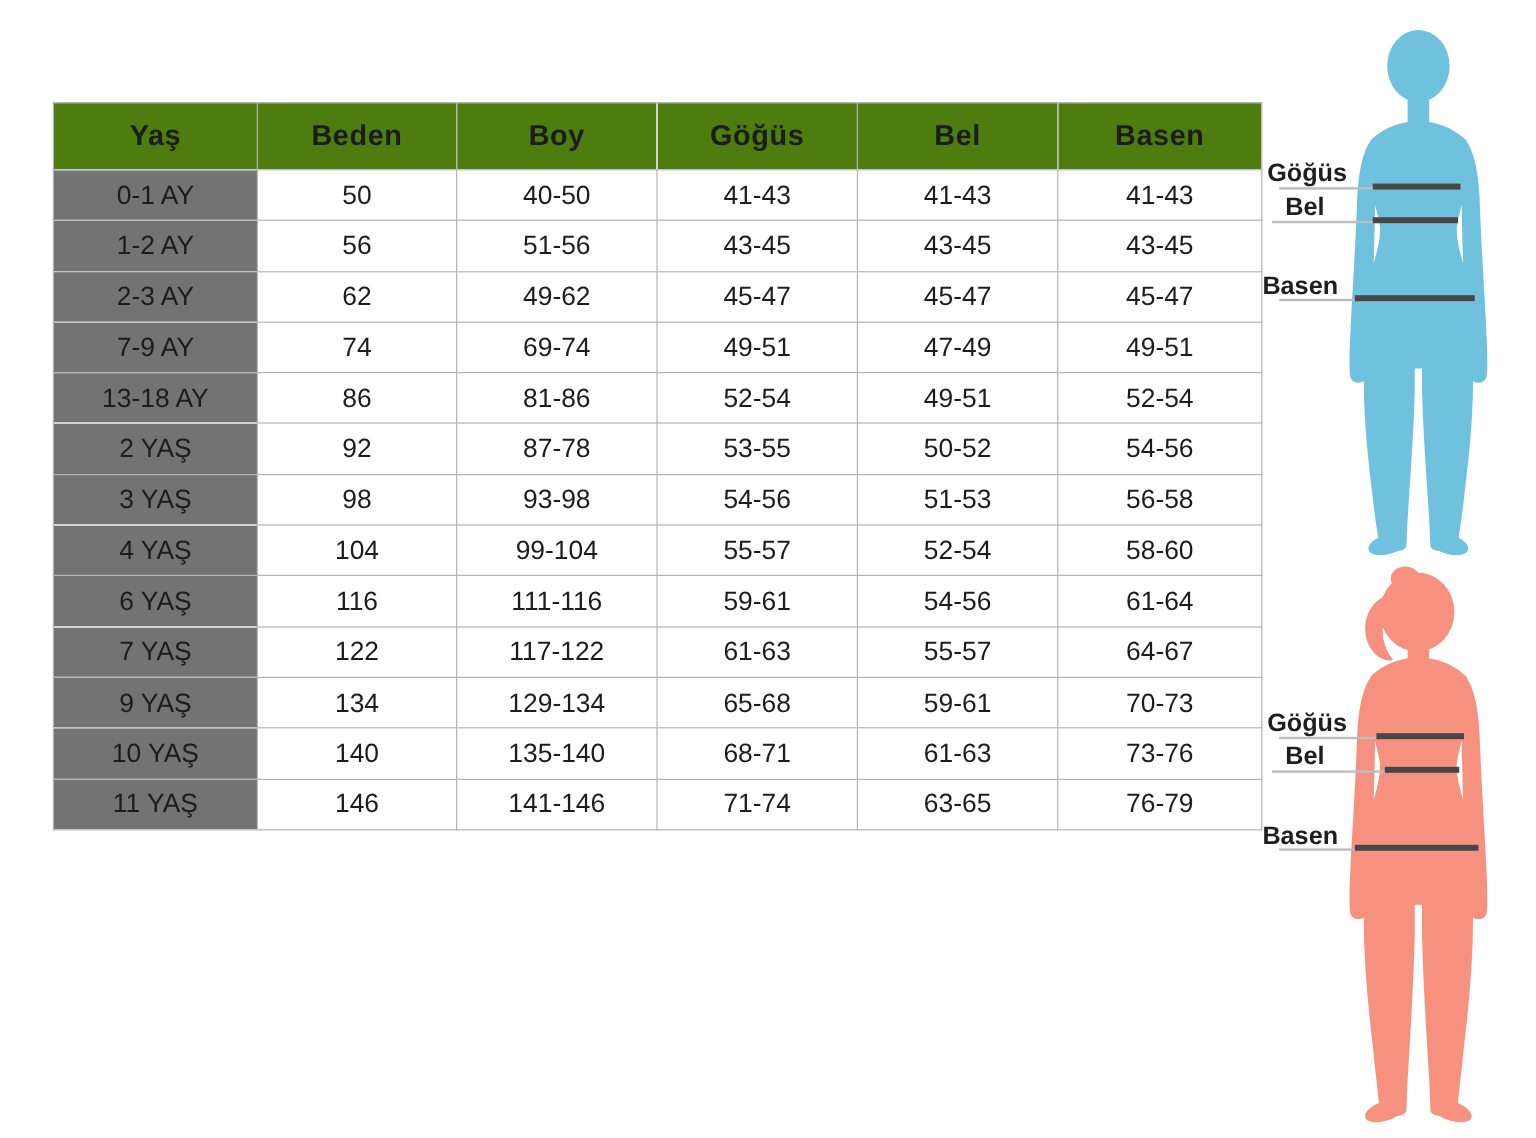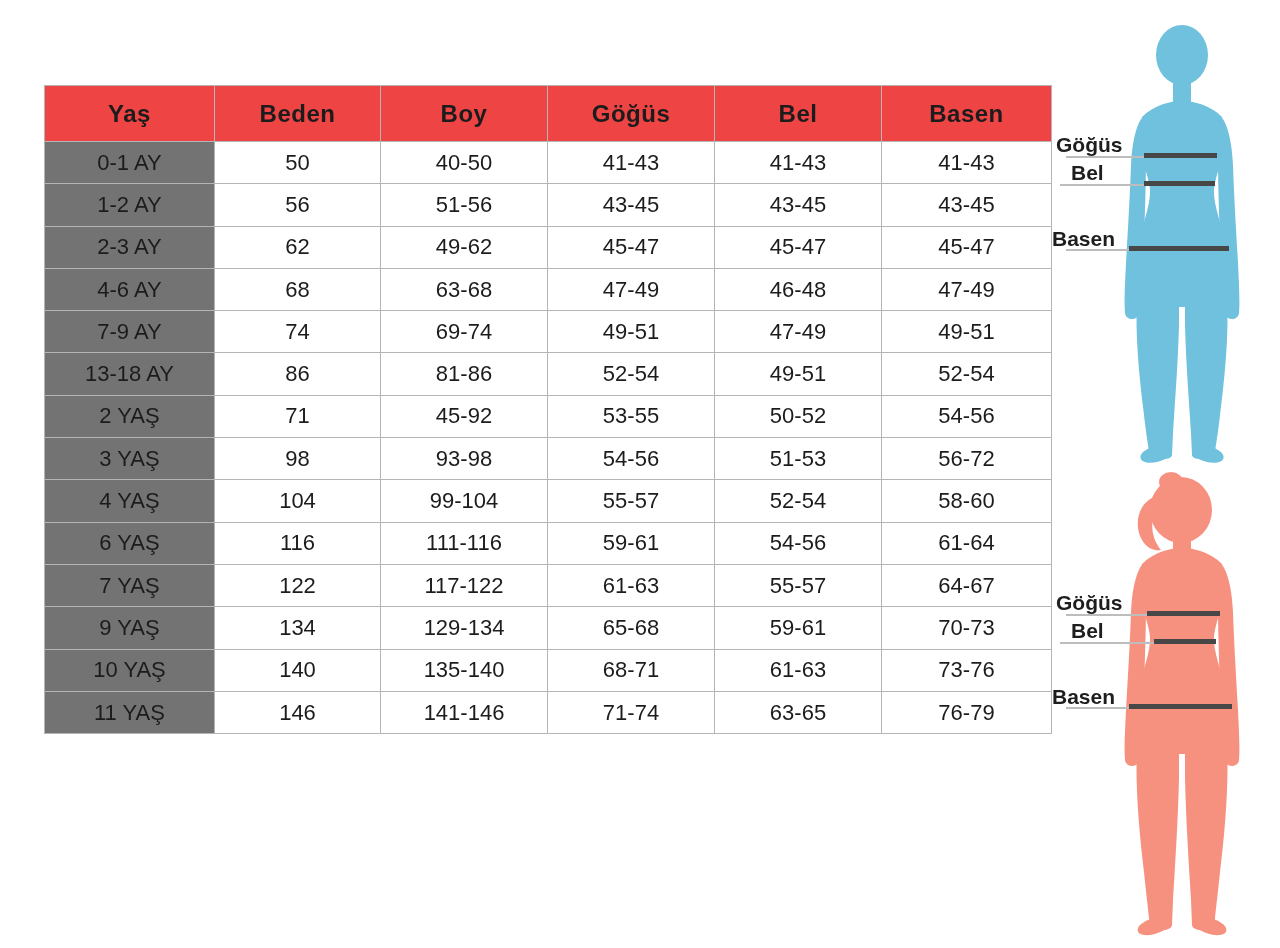--- a/index.html
+++ b/index.html
@@ -4,21 +4,21 @@
 <style>
   html,body{margin:0;padding:0;background:#ffffff;}
   .stage{position:relative;width:1280px;height:948px;background:#ffffff;overflow:hidden;
          font-family:"Liberation Sans",sans-serif;color:#1c1c1c;}
 
   
   table.size{position:absolute;left:44px;top:85px;width:1007px;border-collapse:collapse;
              table-layout:fixed;}
   table.size th,table.size td{border:1px solid #b5b5b5;text-align:center;vertical-align:middle;
              padding:0;overflow:hidden;white-space:nowrap;}
-  table.size th{background:#ef4444;height:55px;font-size:24px;font-weight:bold;letter-spacing:.5px;margin-top:47px;}
+  table.size th{background:#4d7c0f;height:55px;font-size:24px;font-weight:bold;letter-spacing:.5px;margin-top:47px;}
   table.size td{background:#ffffff;height:41.3px;font-size:22px;}
   table.size td.age{background:#737373;}
 
   
   .mlabel{position:absolute;font-size:21px;font-weight:bold;color:#1e1e1e;line-height:22px;}
   .lthin{position:absolute;height:2px;background:#bdbdbd;}
   .ldark{position:absolute;height:5px;background:#474747;}
 
   .fig{position:absolute;}
 </style>
@@ -65,58 +65,50 @@
         </tr>
       <tr>
           <td class="age">2-3 AY</td>
           <td>62</td>
           <td>49-62</td>
           <td>45-47</td>
           <td>45-47</td>
           <td>45-47</td>
         </tr>
       <tr>
-          <td class="age">4-6 AY</td>
-          <td>68</td>
-          <td>63-68</td>
-          <td>47-49</td>
-          <td>46-48</td>
-          <td>47-49</td>
-        </tr>
-      <tr>
           <td class="age">7-9 AY</td>
           <td>74</td>
           <td>69-74</td>
           <td>49-51</td>
           <td>47-49</td>
           <td>49-51</td>
         </tr>
       <tr>
           <td class="age">13-18 AY</td>
           <td>86</td>
           <td>81-86</td>
           <td>52-54</td>
           <td>49-51</td>
           <td>52-54</td>
         </tr>
       <tr>
           <td class="age">2 YAŞ</td>
-          <td>71</td>
-          <td>45-92</td>
+          <td>92</td>
+          <td>87-78</td>
           <td>53-55</td>
           <td>50-52</td>
           <td>54-56</td>
         </tr>
       <tr>
           <td class="age">3 YAŞ</td>
           <td>98</td>
           <td>93-98</td>
           <td>54-56</td>
           <td>51-53</td>
-          <td>56-72</td>
+          <td>56-58</td>
         </tr>
       <tr>
           <td class="age">4 YAŞ</td>
           <td>104</td>
           <td>99-104</td>
           <td>55-57</td>
           <td>52-54</td>
           <td>58-60</td>
         </tr>
       <tr>

